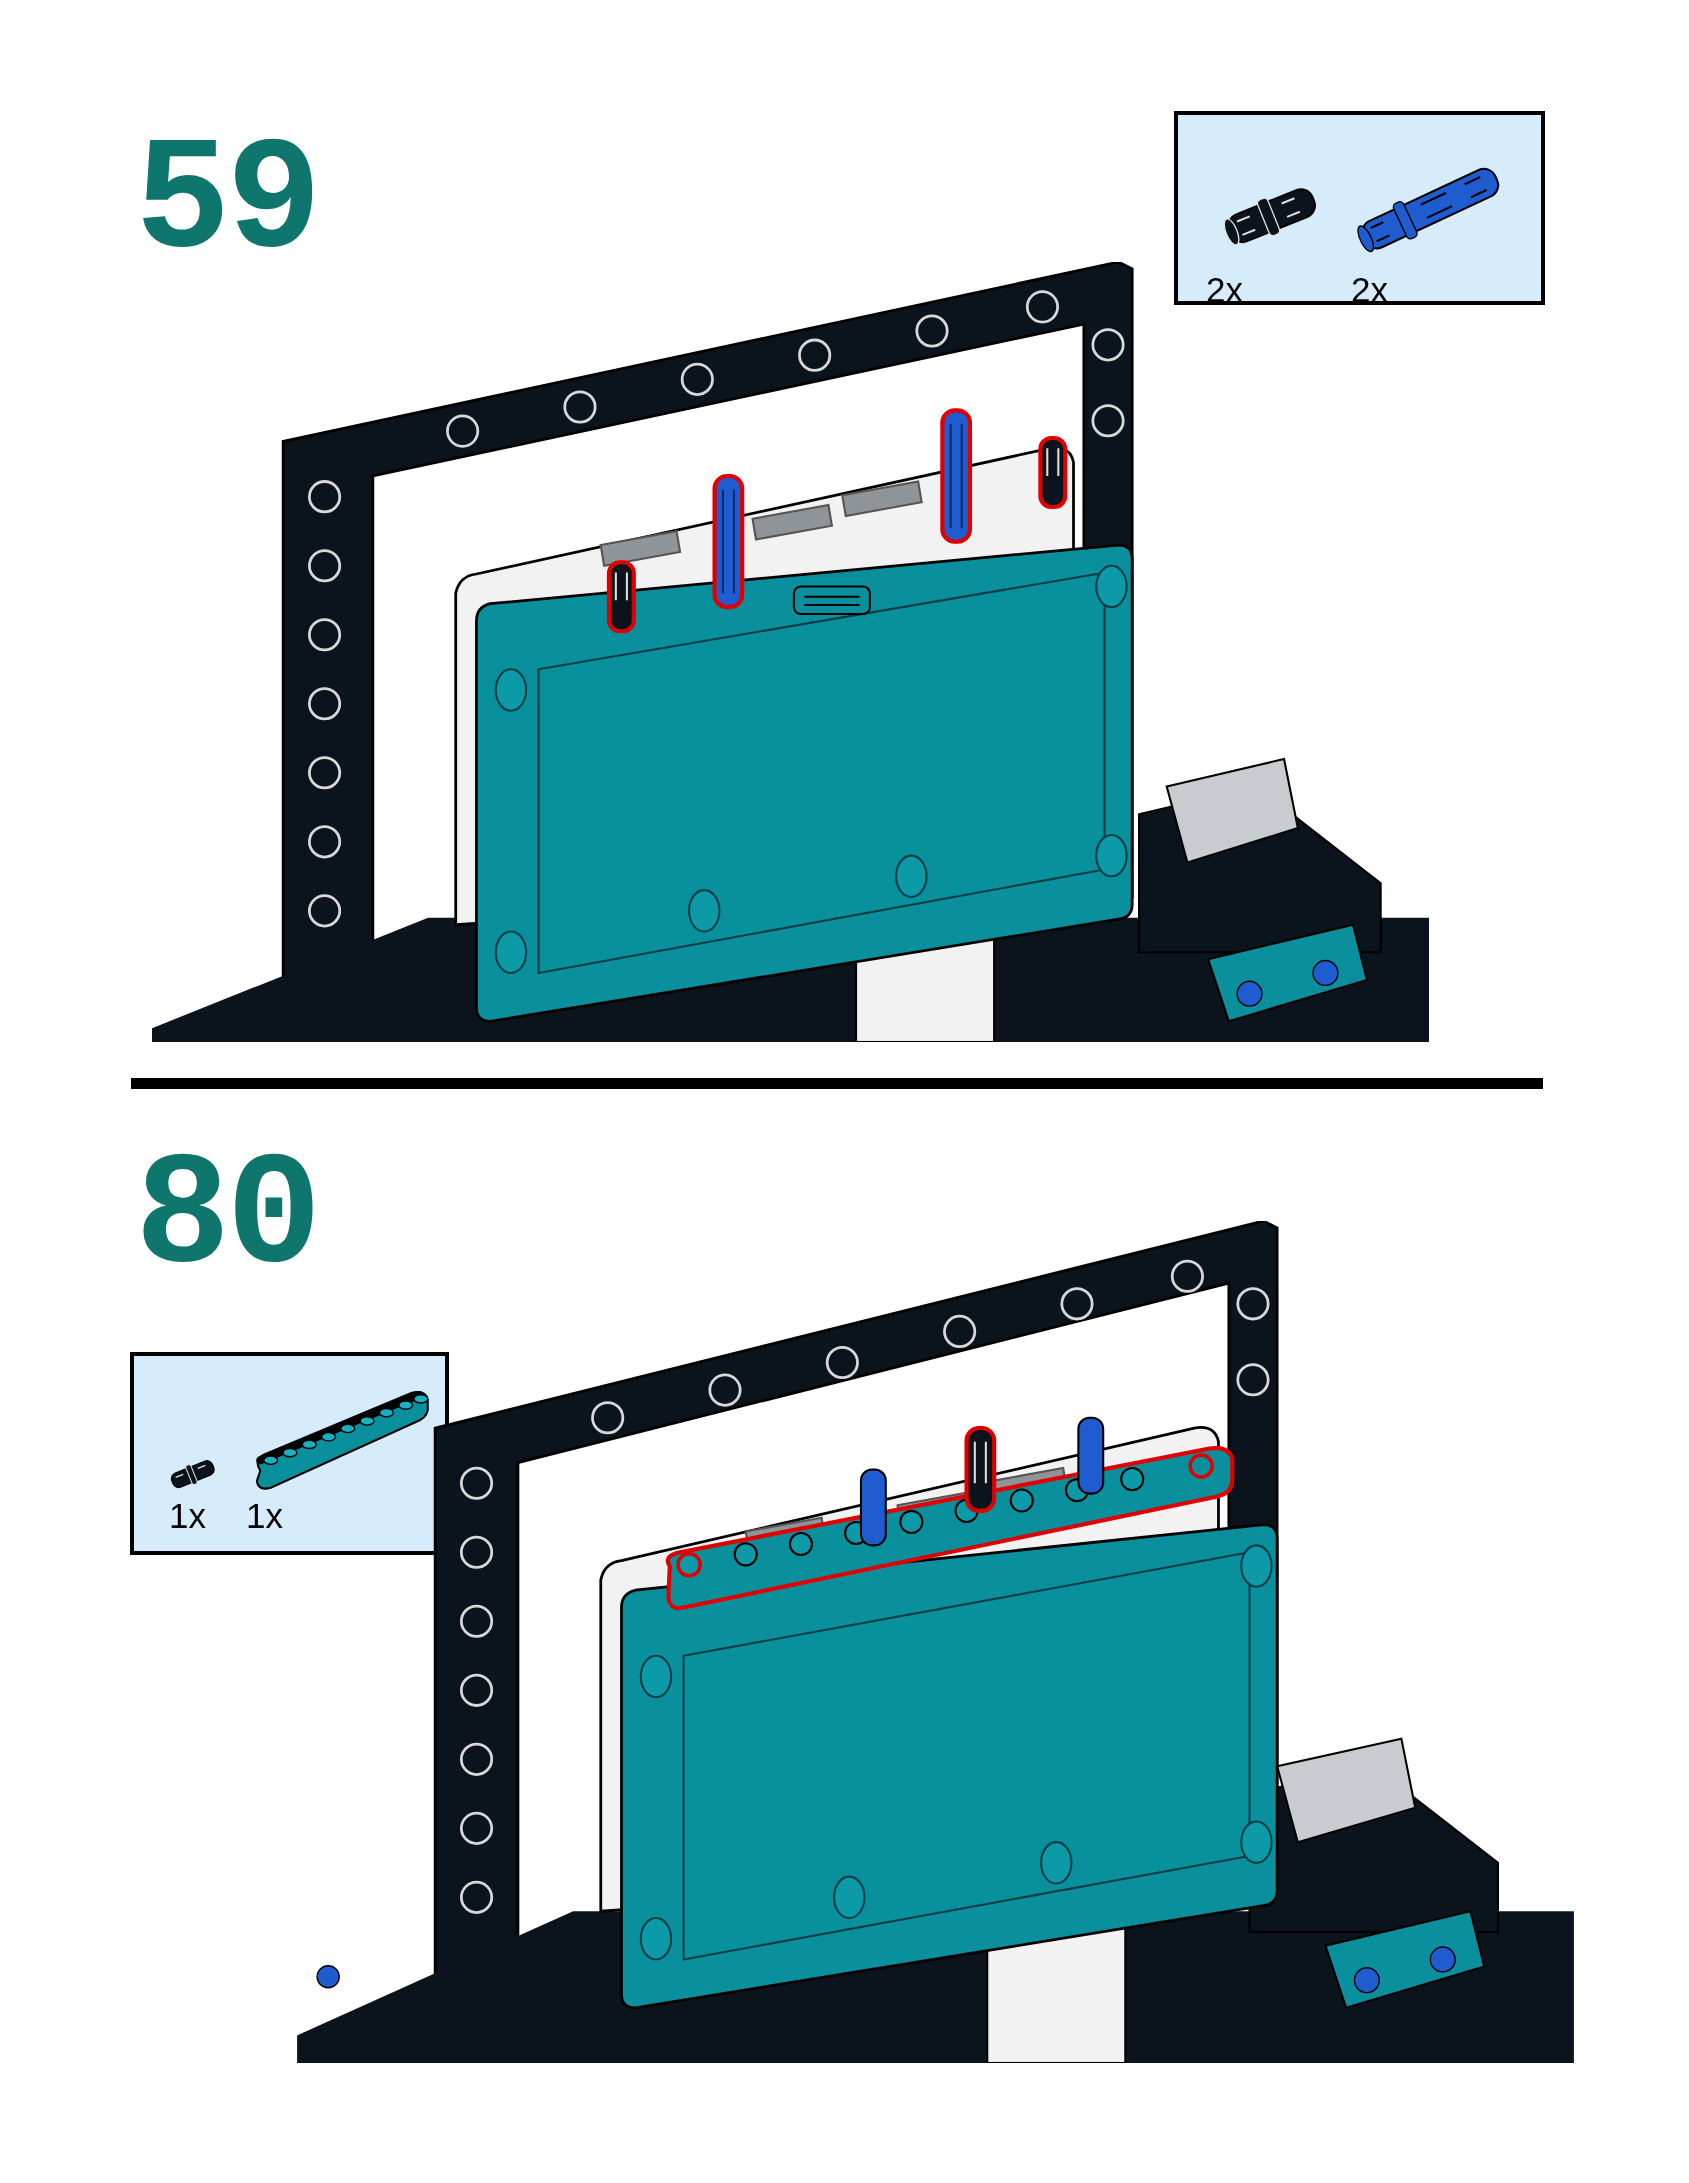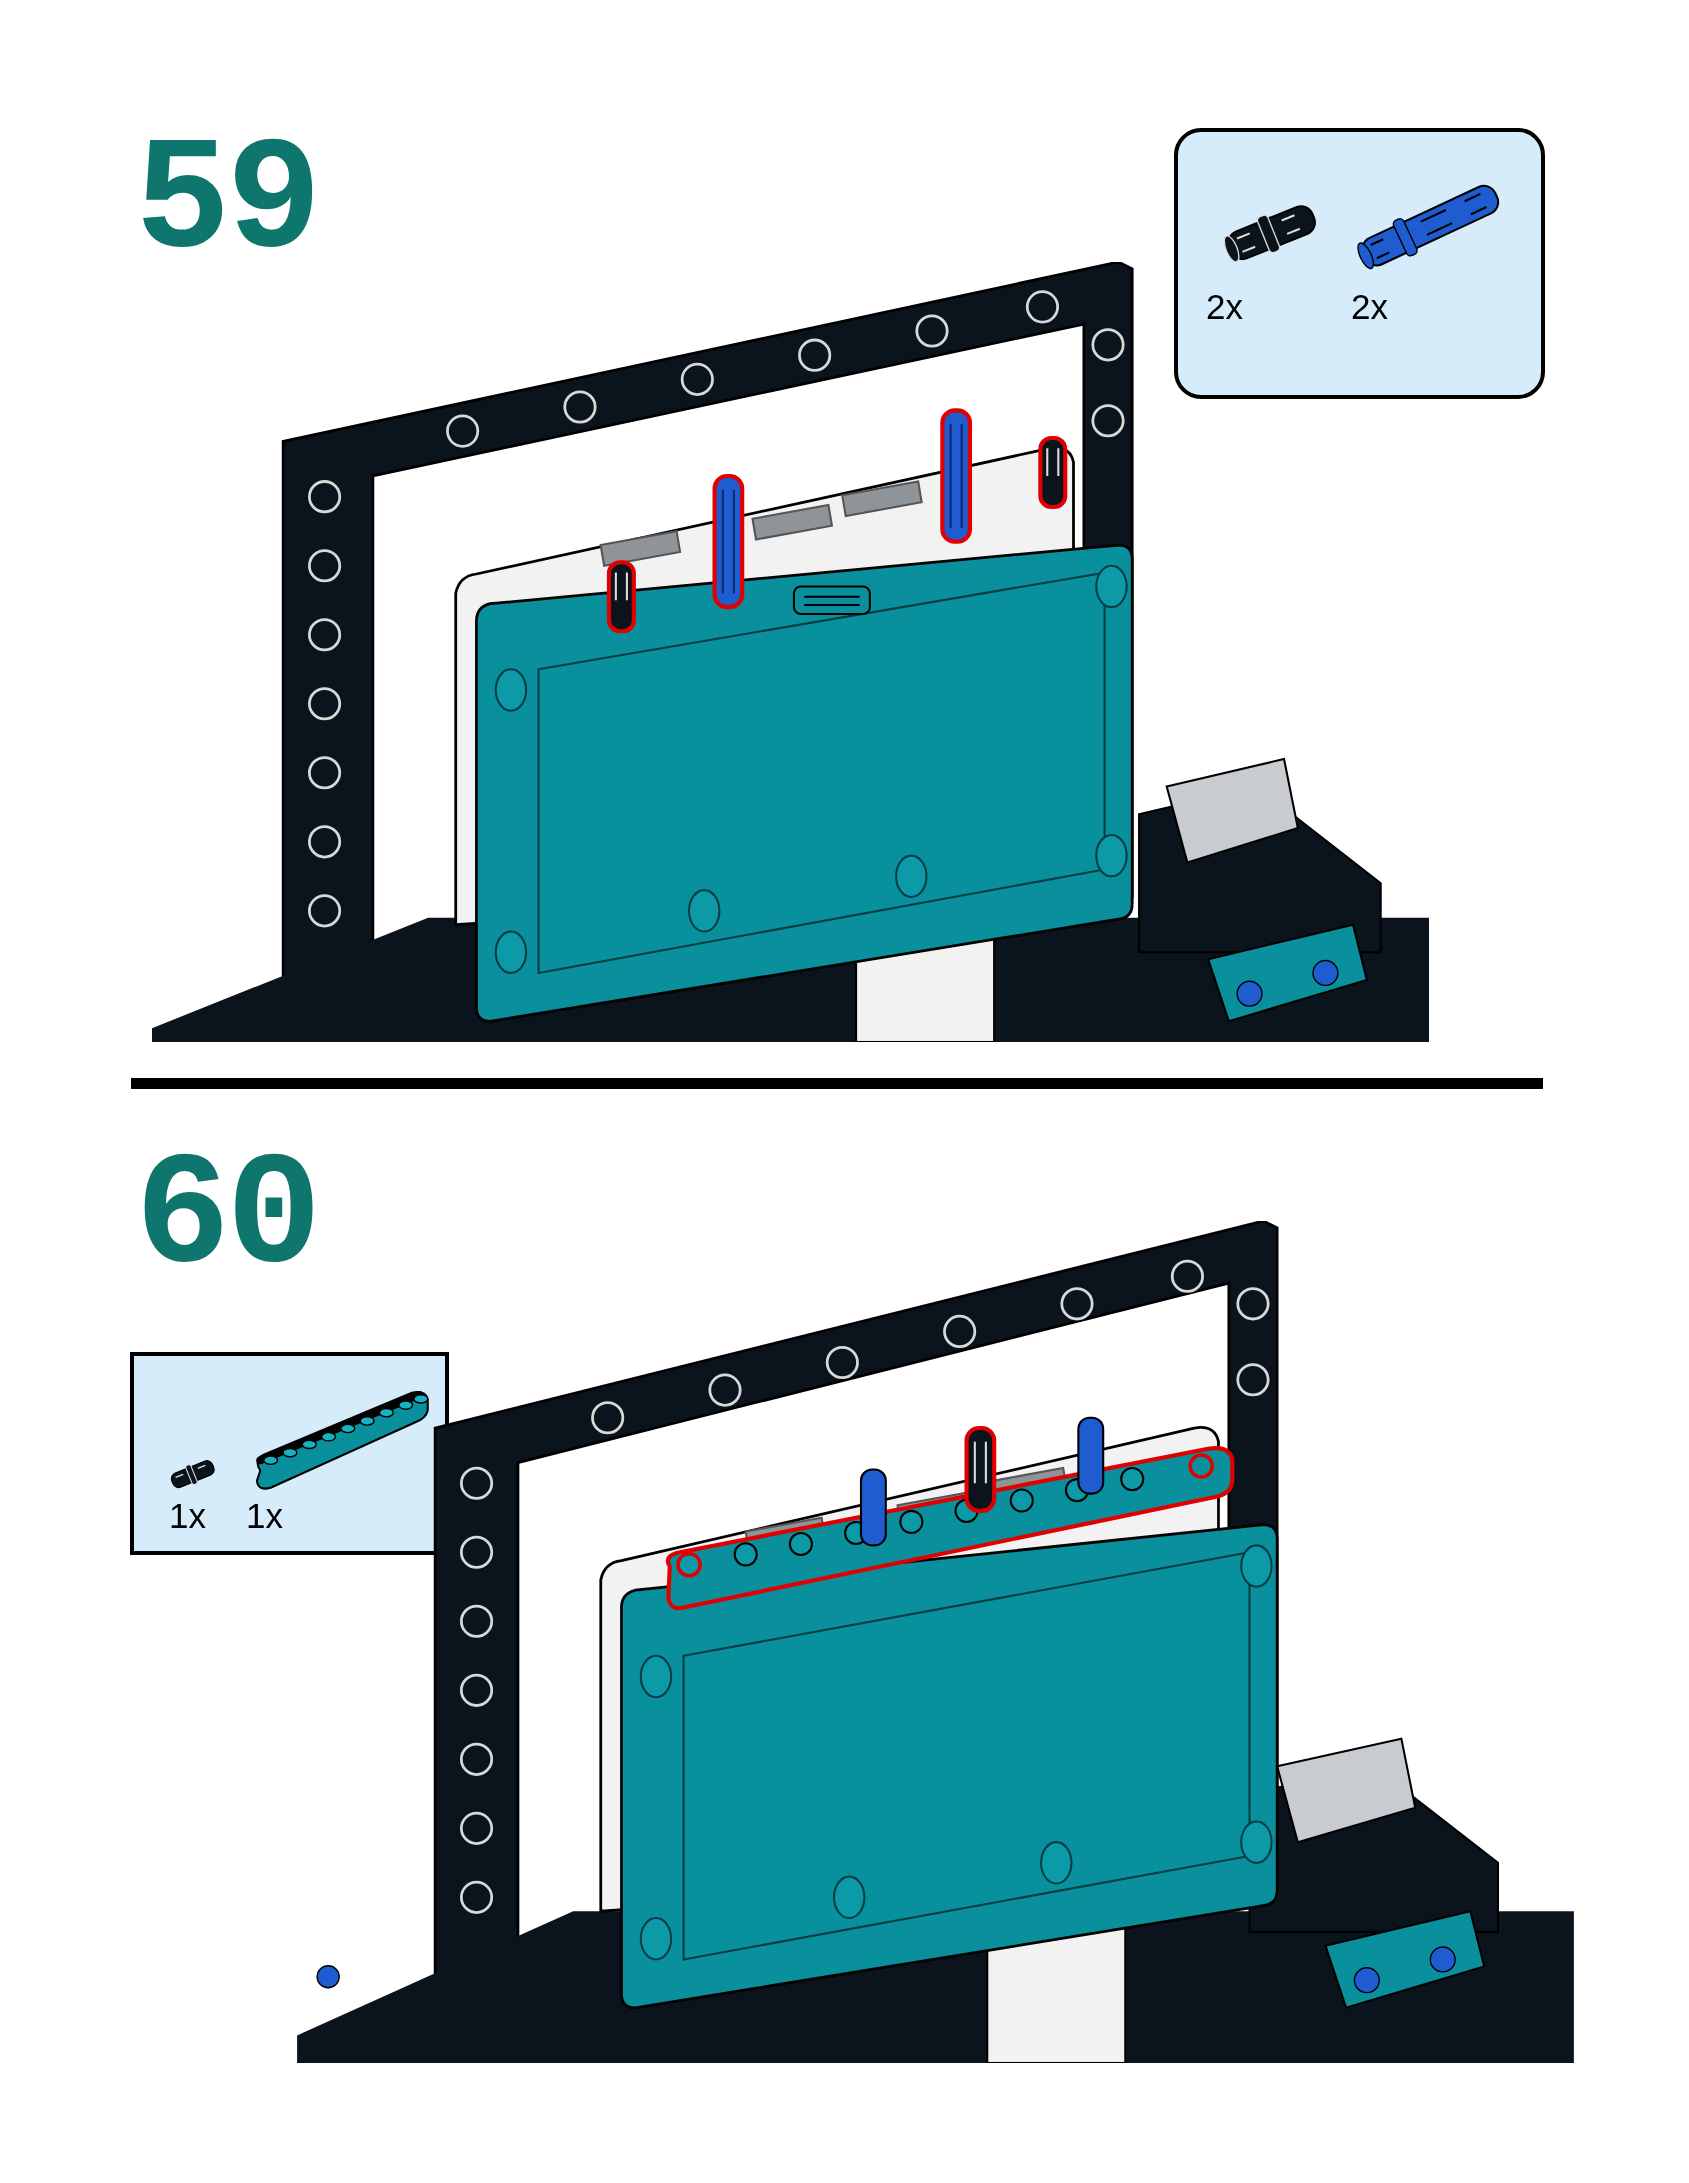--- a/index.html
+++ b/index.html
@@ -9,21 +9,21 @@
   .part{position:absolute;}
   .qty{position:absolute;font-size:35px;color:#000;line-height:1;}
   .divider{position:absolute;left:131px;top:1078px;width:1412px;height:11px;background:#000;}
   .illustration{position:absolute;}
 </style>
 </head>
 <body>
 
 <div class="step-number" style="left:135px;top:124px;">59</div>
 
-<div class="parts-box" style="left:1174px;top:128px;width:371px;height:271px;border-radius:27px;">
+<div class="parts-box" style="left:1174px;top:111px;width:371px;height:194px;">
   <svg class="part" style="left:35px;top:62px;" width="117" height="76" viewBox="0 0 170 110">
     <g transform="rotate(-22 85 55)">
       <rect x="20" y="35" width="130" height="42" rx="18" fill="#0b141c" stroke="#000" stroke-width="3"></rect>
       <rect x="72" y="28" width="16" height="56" rx="6" fill="#0b141c" stroke="#ddd" stroke-width="2"></rect>
       <path d="M35 45 h20 M35 66 h20 M105 45 h20 M105 66 h20" stroke="#ddd" stroke-width="3" fill="none"></path>
       <ellipse cx="22" cy="56" rx="8" ry="20" fill="#0b141c" stroke="#ddd" stroke-width="2"></ellipse>
     </g>
   </svg>
   <div class="qty" style="left:28px;top:157px;">2x</div>
 
@@ -104,21 +104,21 @@
       <rect x="-18" y="-45" width="36" height="100" rx="16" fill="#0b141c" stroke="#e00000" stroke-width="6"></rect>
       <path d="M-8 -30 v40 M8 -30 v40" stroke="#ddd" stroke-width="3"></path>
     </g>
   </g>
   <rect x="930" y="470" width="110" height="40" rx="10" fill="#0a8f9c" stroke="#000" stroke-width="3"></rect>
   <path d="M945 485 h80 M945 497 h80" stroke="#000" stroke-width="3"></path>
 </svg>
 
 <div class="divider"></div>
 
-<div class="step-number" style="left:135px;top:1139px;">60</div>
+<div class="step-number" style="left:135px;top:1139px;">80</div>
 
 <div class="parts-box" style="left:130px;top:1352px;width:319px;height:203px;">
   <svg class="part" style="left:31px;top:97px;" width="55" height="41" viewBox="0 0 80 60">
     <g transform="rotate(-22 40 30)">
       <rect x="8" y="20" width="64" height="22" rx="9" fill="#0b141c" stroke="#000" stroke-width="2"></rect>
       <rect x="34" y="16" width="8" height="30" rx="3" fill="#0b141c" stroke="#ddd" stroke-width="1.5"></rect>
       <path d="M15 26 h12 M50 26 h12" stroke="#ddd" stroke-width="2"></path>
     </g>
   </svg>
   <div class="qty" style="left:35px;top:142px;">1x</div>

